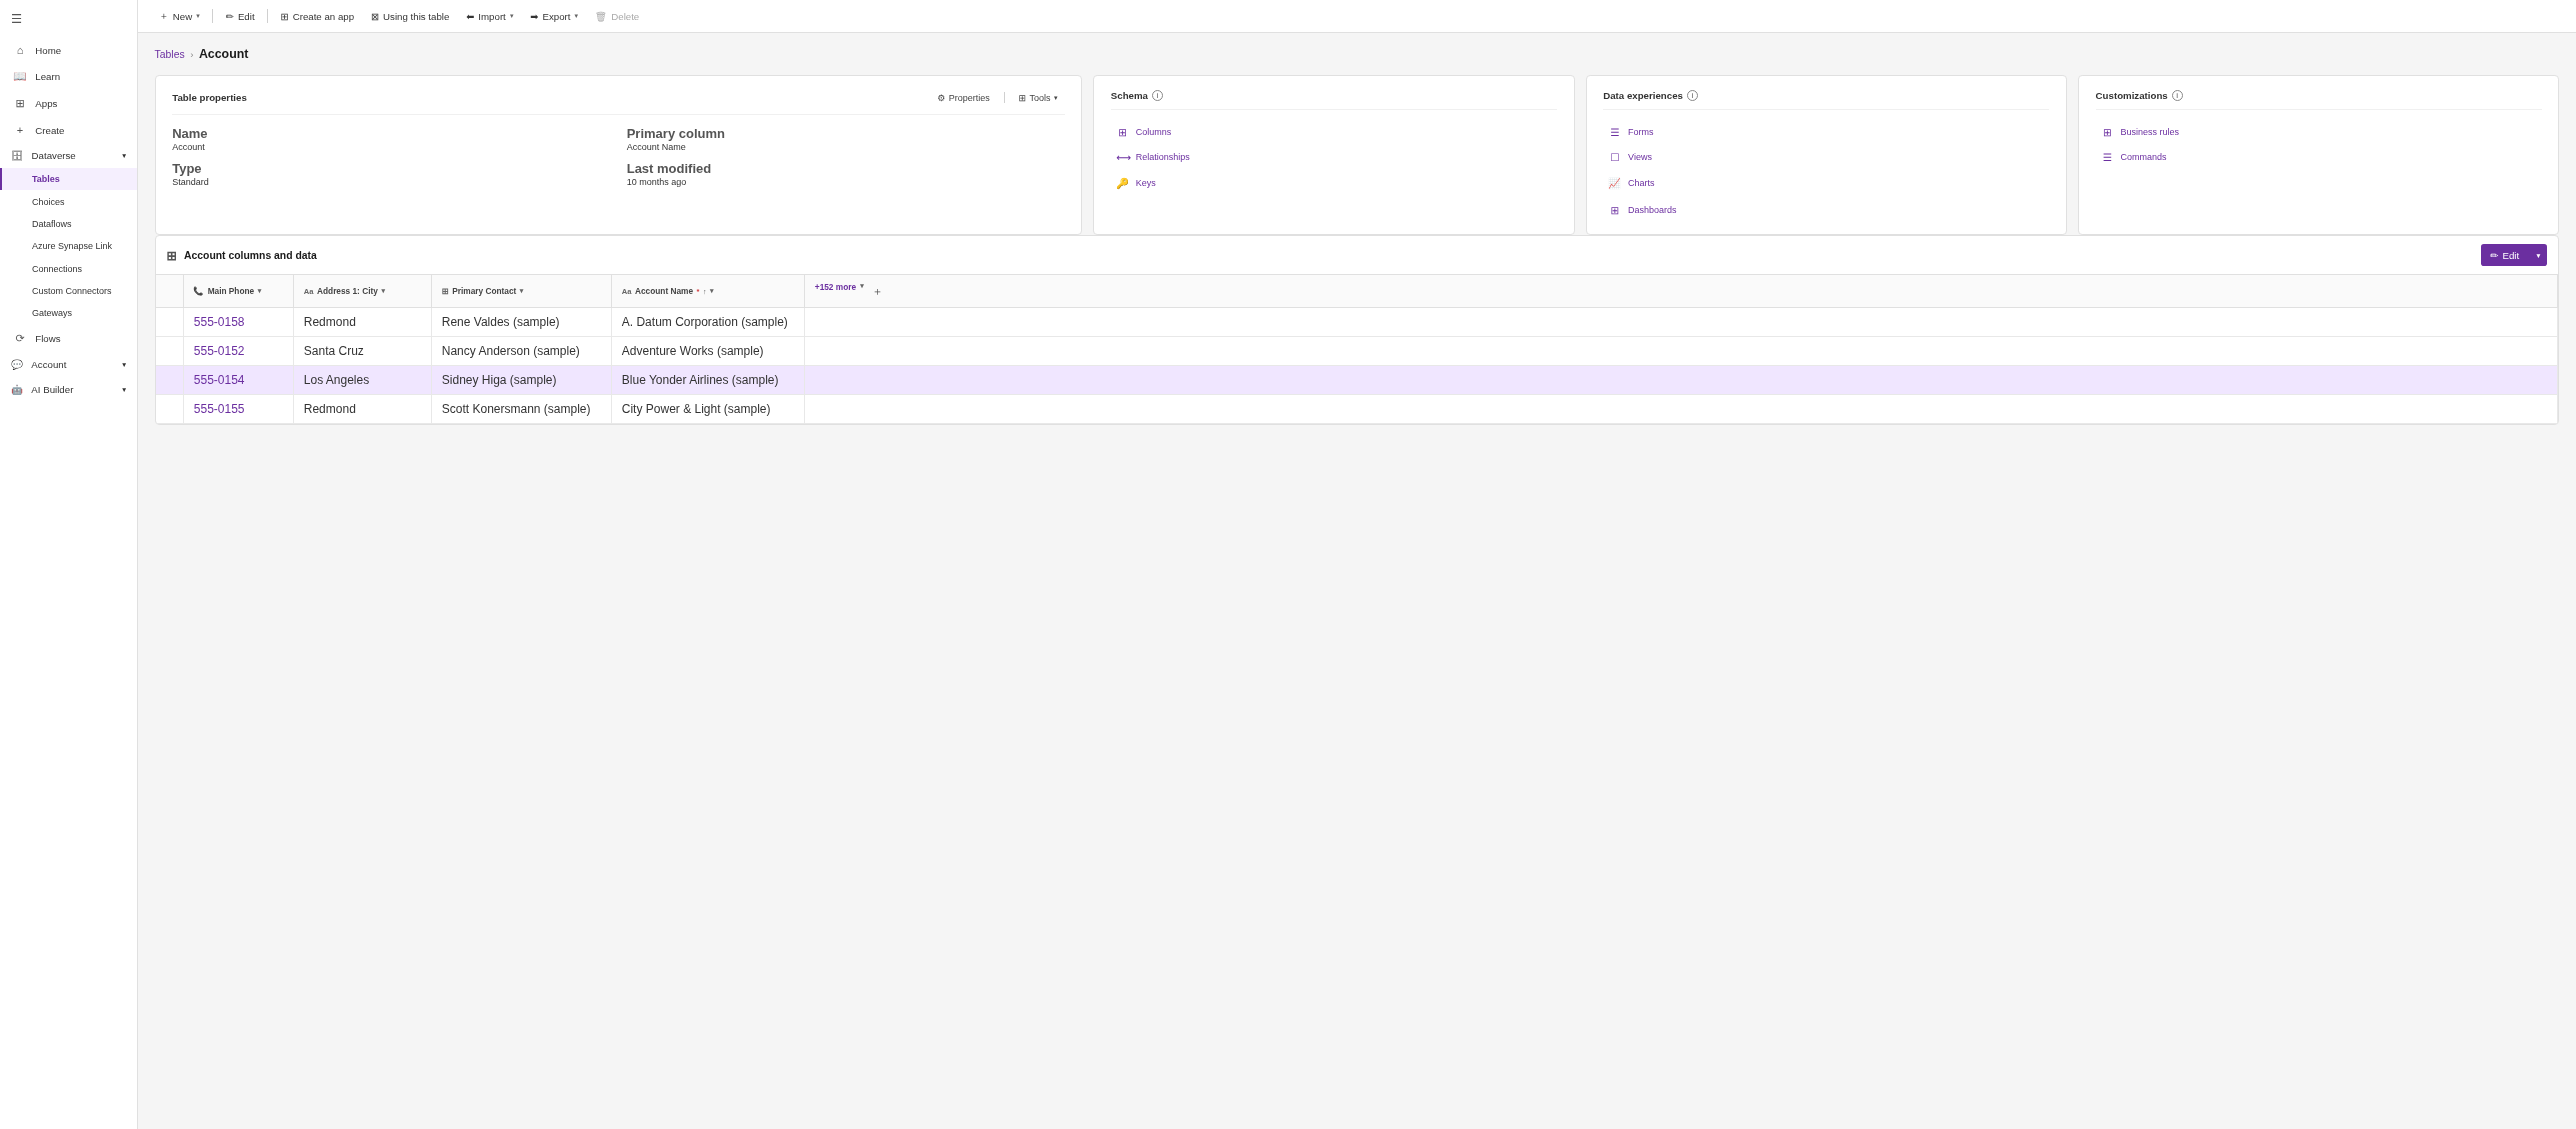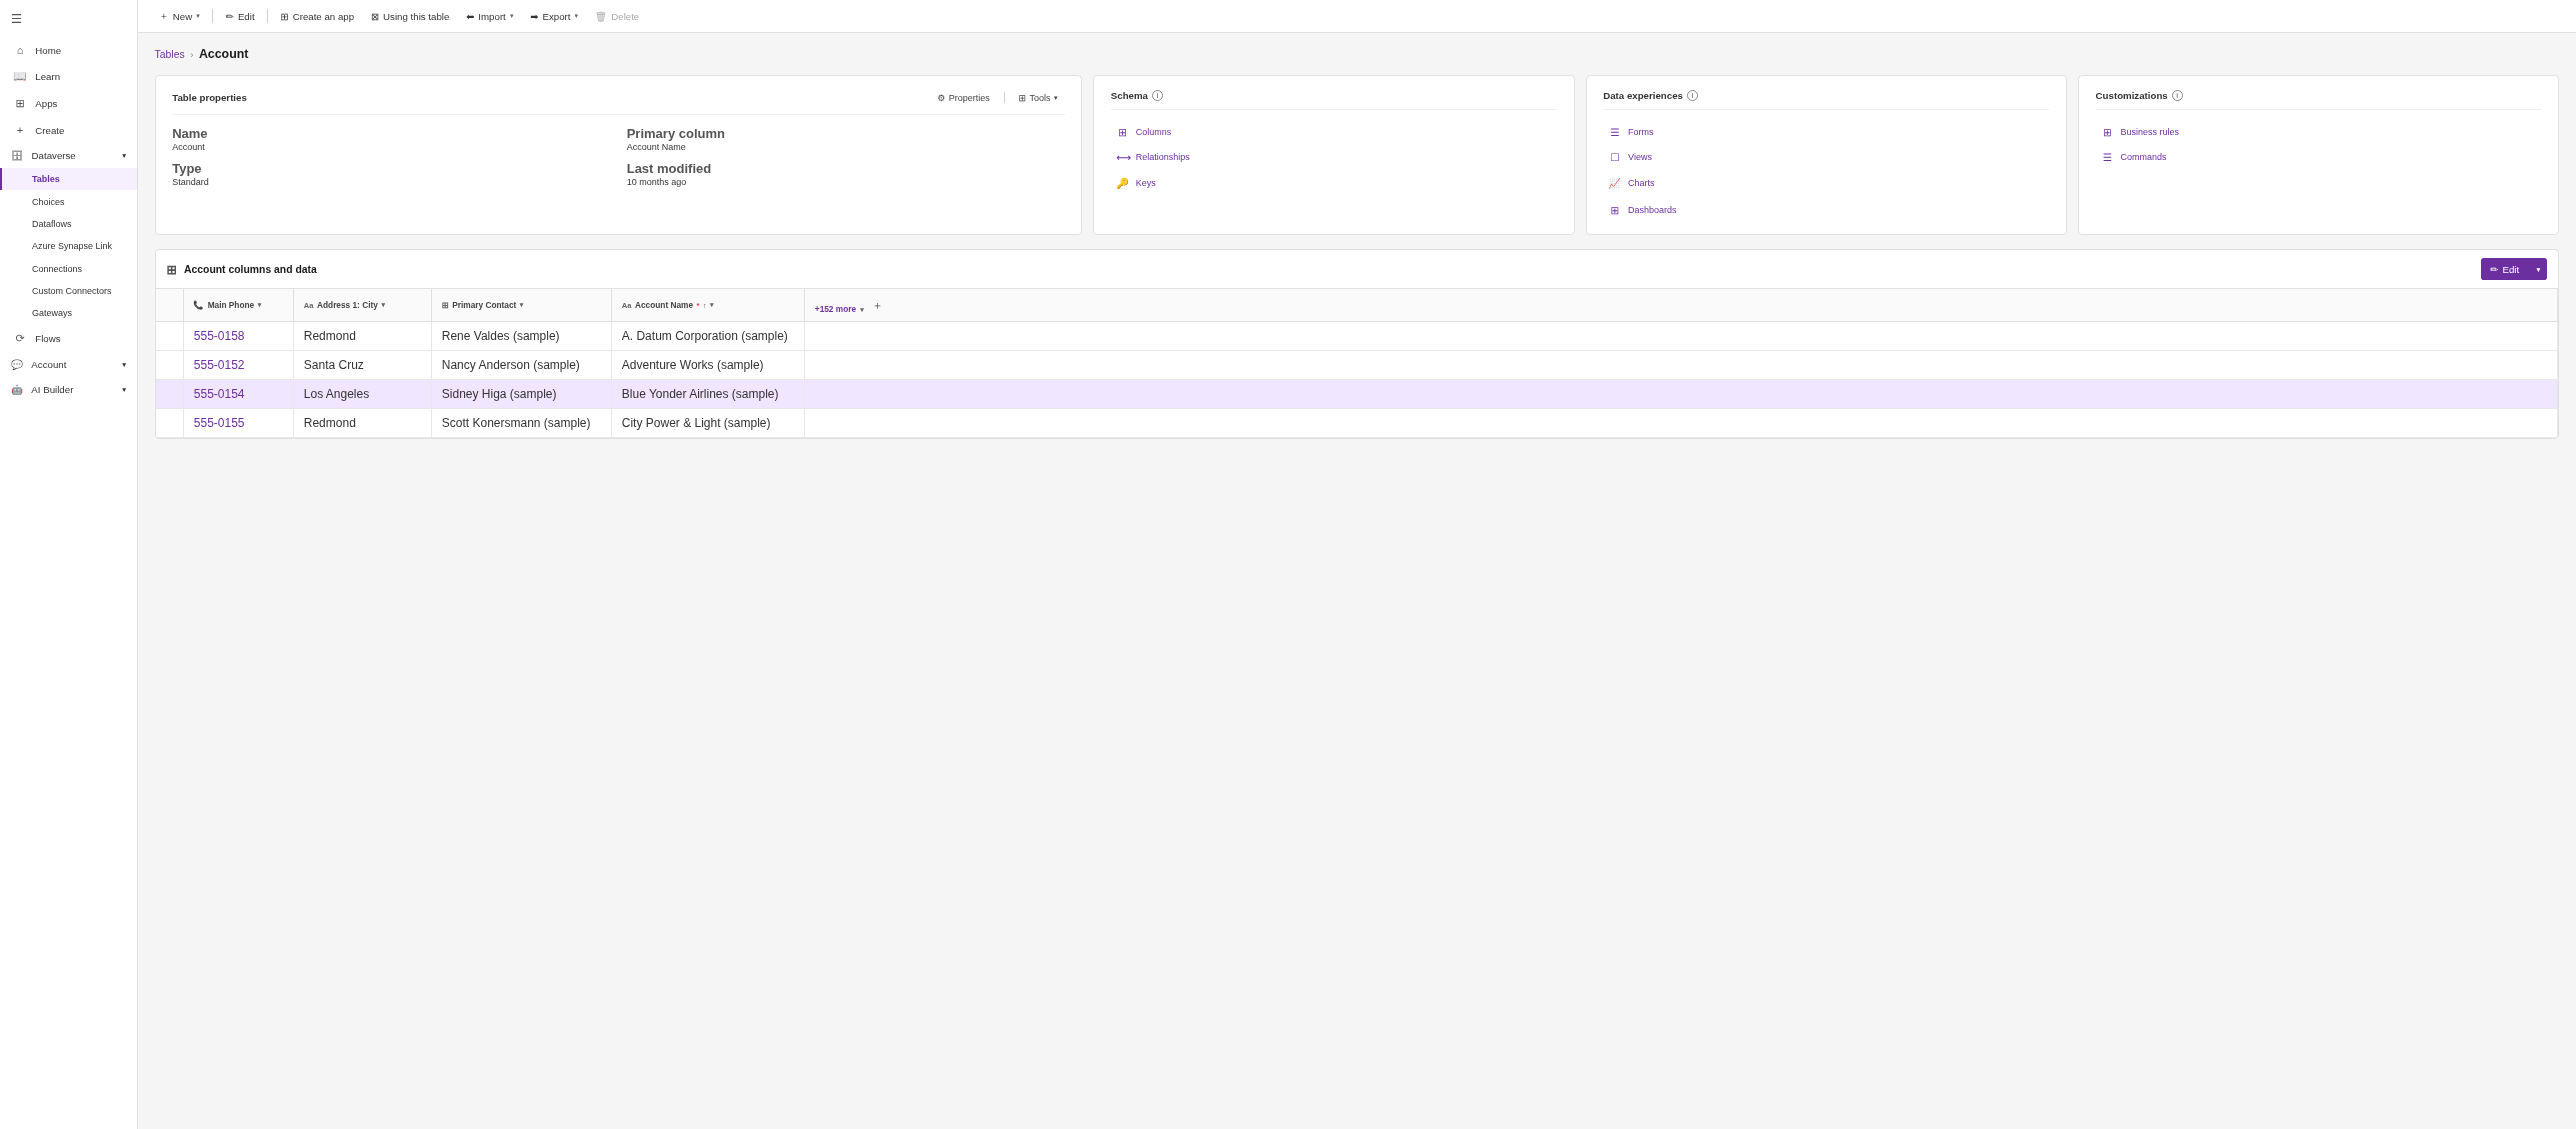--- a/index.html
+++ b/index.html
@@ -118,21 +118,20 @@
       color: #6b2fa0;
       cursor: pointer;
     }
     .breadcrumb-sep { color: #888; font-size: 9.7px; }
     .breadcrumb-current { font-weight: 700; font-size: 12.4px; color: #1a1a1a; }
 
     
     .info-cards {
       display: flex;
       gap: 11px;
-      margin-bottom: 14px;
     }
     .info-card {
       background: #fff;
       border-radius: 4.1px;
       border: 0.7px solid #e0e0e0;
       padding: 14px 16.6px;
     }
     .info-card-main {
       flex: 2;
     }
@@ -307,21 +306,21 @@
       background: #fafafa;
       border-bottom: 1.4px solid #e0e0e0;
       padding: 7px 9.7px;
       text-align: left;
       font-size: 8.3px;
       color: #6b2fa0;
       white-space: nowrap;
     }
     .th-more-content {
       display: flex;
-      align-items: flex-end;
+      align-items: flex-start;
       gap: 4.1px;
     }
     .add-col-btn {
       background: none;
       border: none;
       cursor: pointer;
       font-size: 11px;
       color: #555;
       padding: 1.4px 4.1px;
     }

